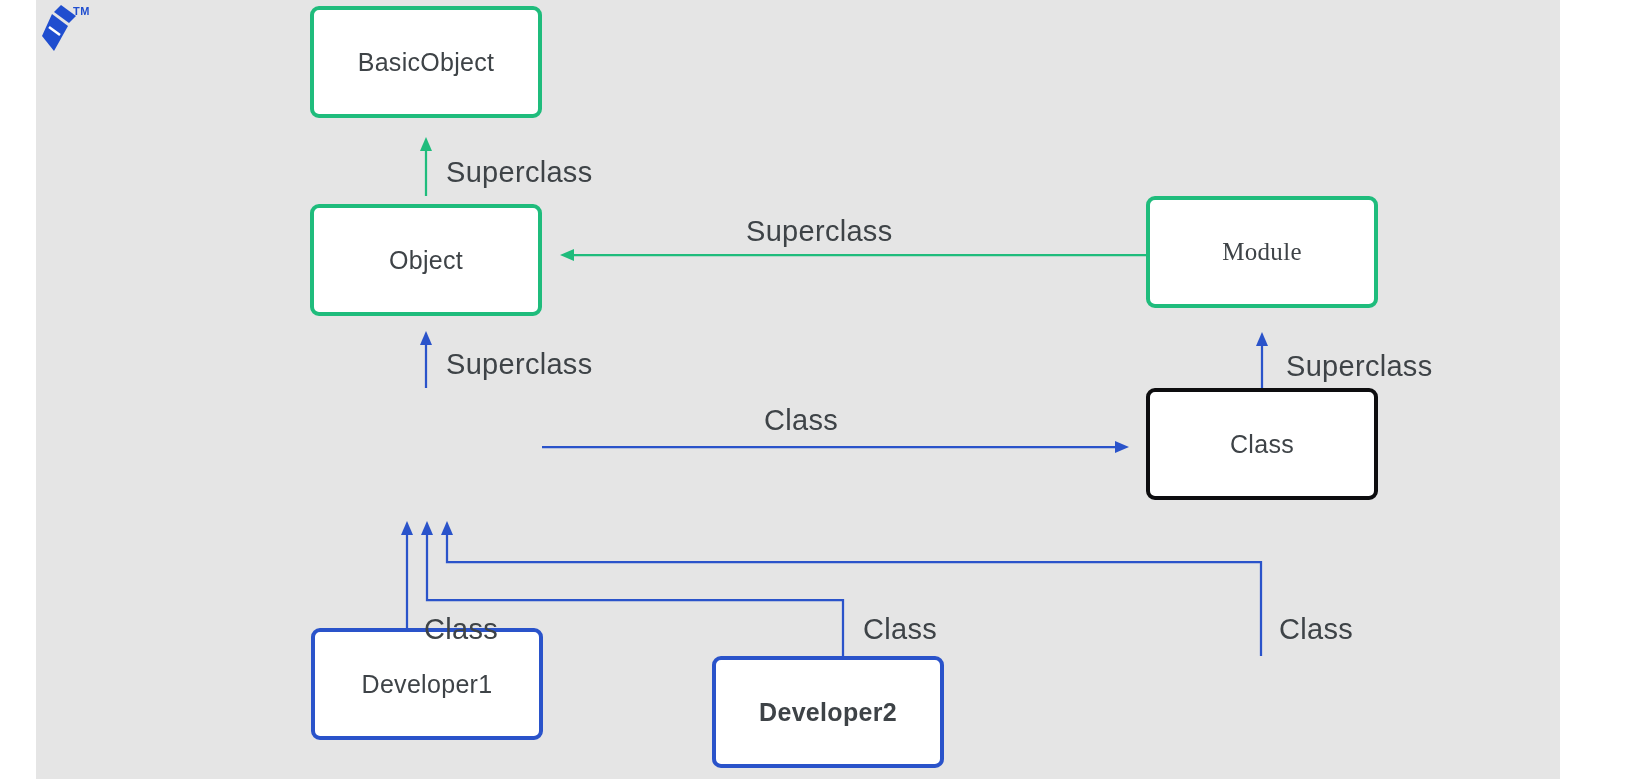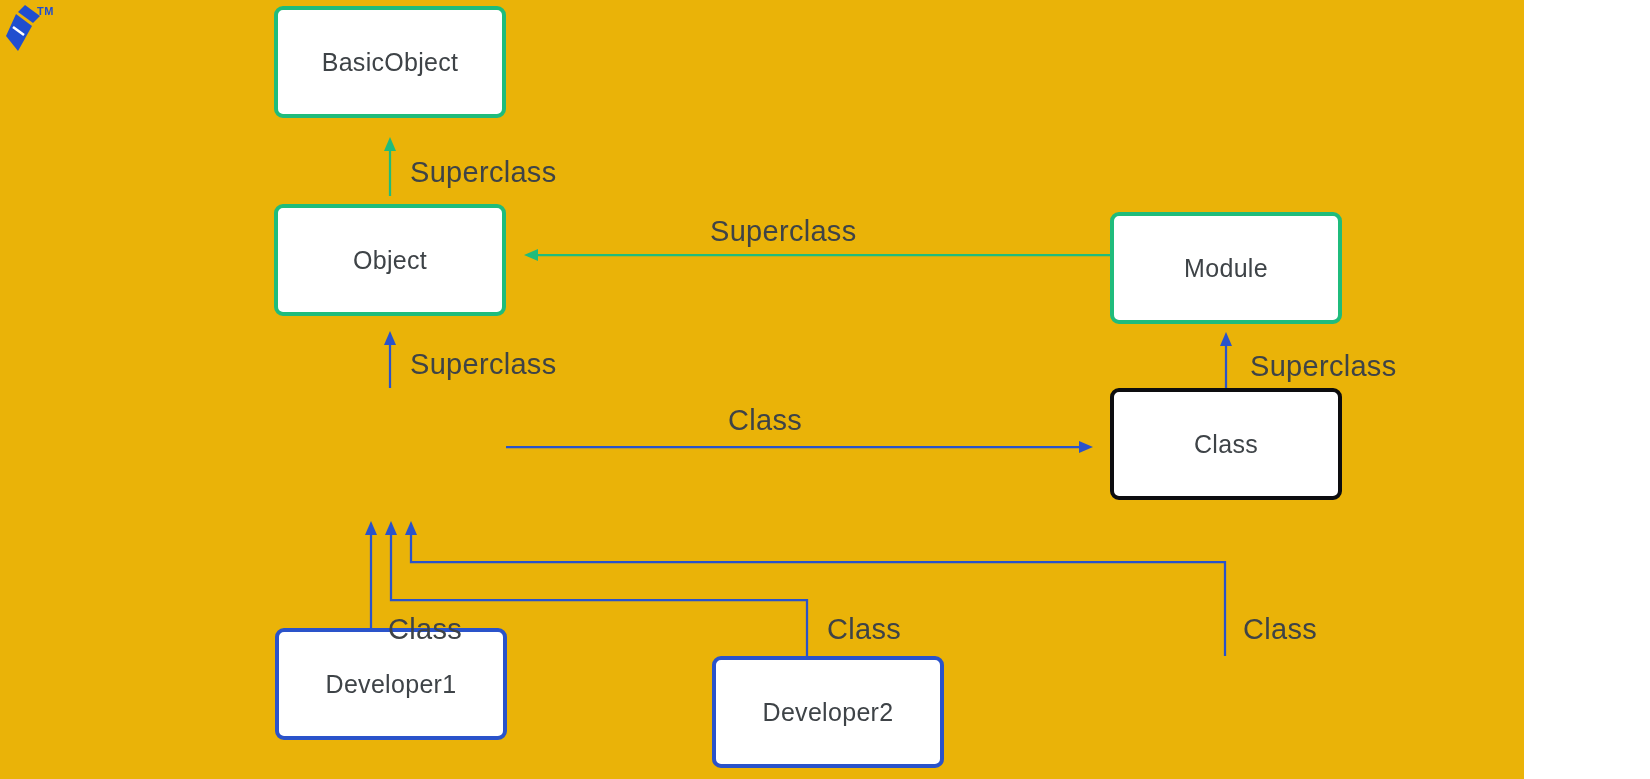--- a/index.html
+++ b/index.html
@@ -1,22 +1,23 @@
 <!DOCTYPE html>
 <html style="--green: #1fbc7c; --blue: #2a53ca; --black: #0d0d0f; --text: #3e4347; --logo: #204ecf;"><head>
 <meta charset="utf-8">
 <style>
   html,body{margin:0;padding:0;background:#ffffff;}
   .stage{
     position:relative;
     width:1524px;height:779px;
-    background:#eab308;
+    background:#e5e5e5;
     font-family:"Liberation Sans","DejaVu Sans",sans-serif;
     color:var(--text,#3e4347);
     overflow:hidden;
+    margin-left:36px;
   }
   .edges-layer{position:absolute;left:0;top:0;z-index:1;}
   .node{
     position:absolute;
     width:232px;height:112px;
     box-sizing:border-box;
     background:#ffffff;
     border:4px solid #888;
     border-radius:9px;
     display:flex;align-items:center;justify-content:center;
@@ -104,30 +105,30 @@
       <polygon class="arrowhead blue" points="411,521 405,535 417,535"></polygon>
     </g>
   </svg>
 
   <div class="node green" style="left:274px;top:6px;">
       <span>BasicObject</span>
     </div>
   <div class="node green" style="left:274px;top:204px;">
       <span>Object</span>
     </div>
-  <div class="node green" style="left:1110px;top:212px;">
+  <div class="node green" style="left:1110px;top:196px;font-family:Liberation Serif, serif;">
       <span>Module</span>
     </div>
   <div class="node black" style="left:1110px;top:388px;">
       <span>Class</span>
     </div>
   <div class="node blue" style="left:275px;top:628px;">
       <span>Developer1</span>
     </div>
-  <div class="node blue" style="left:712px;top:656px;">
+  <div class="node blue" style="left:676px;top:656px;font-weight:bold;">
       <span>Developer2</span>
     </div>
 
   <div class="edge-label" style="left:410px;top:158px;">Superclass</div>
   <div class="edge-label centered" style="left:710px;top:217px;">Superclass</div>
   <div class="edge-label" style="left:410px;top:350px;">Superclass</div>
   <div class="edge-label" style="left:1250px;top:352px;">Superclass</div>
   <div class="edge-label centered" style="left:705px;top:406px;">Class</div>
   <div class="edge-label" style="left:388px;top:615px;">Class</div>
   <div class="edge-label" style="left:827px;top:615px;">Class</div>

